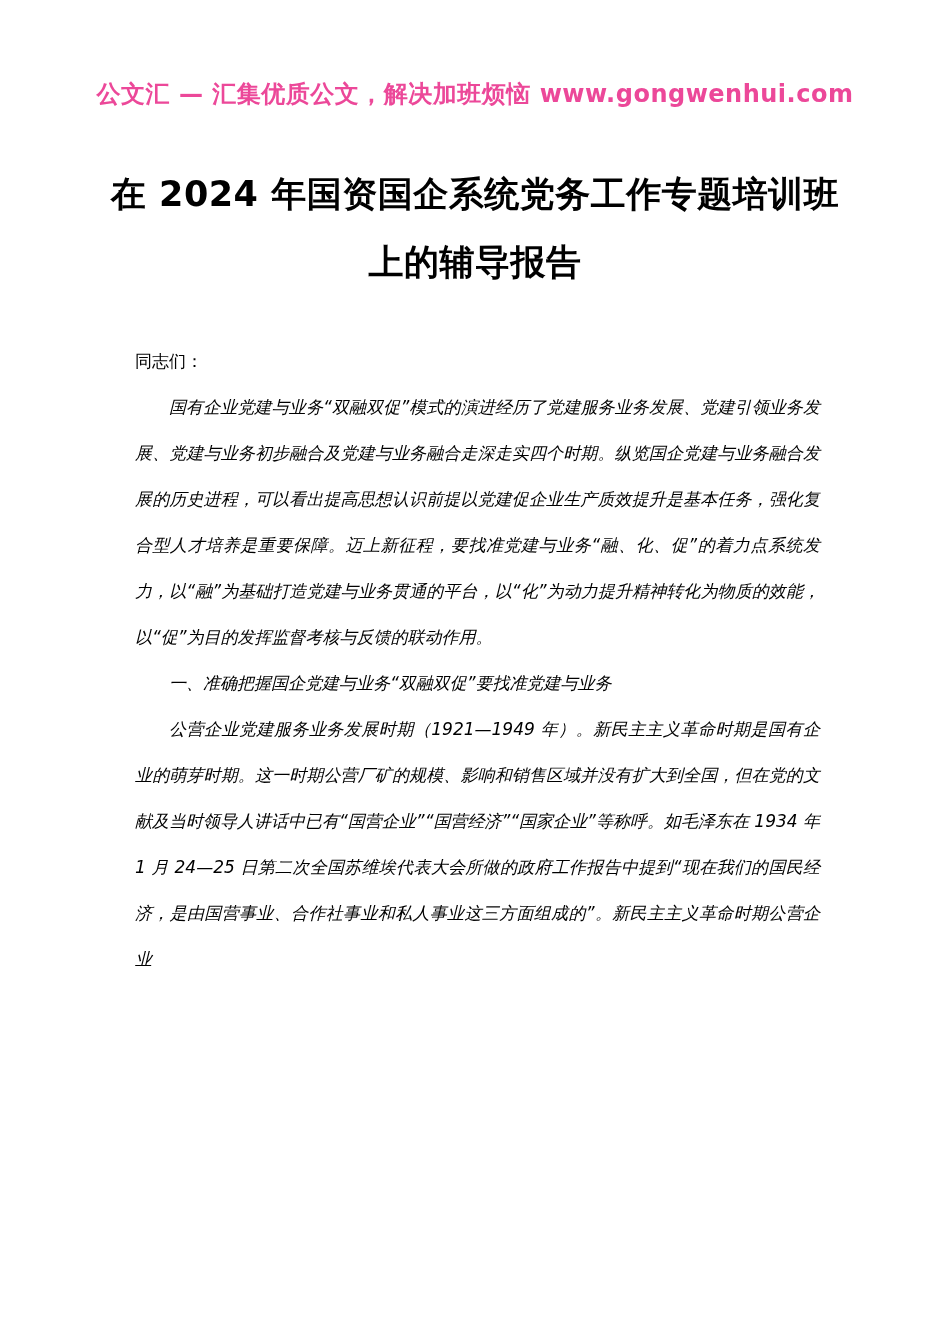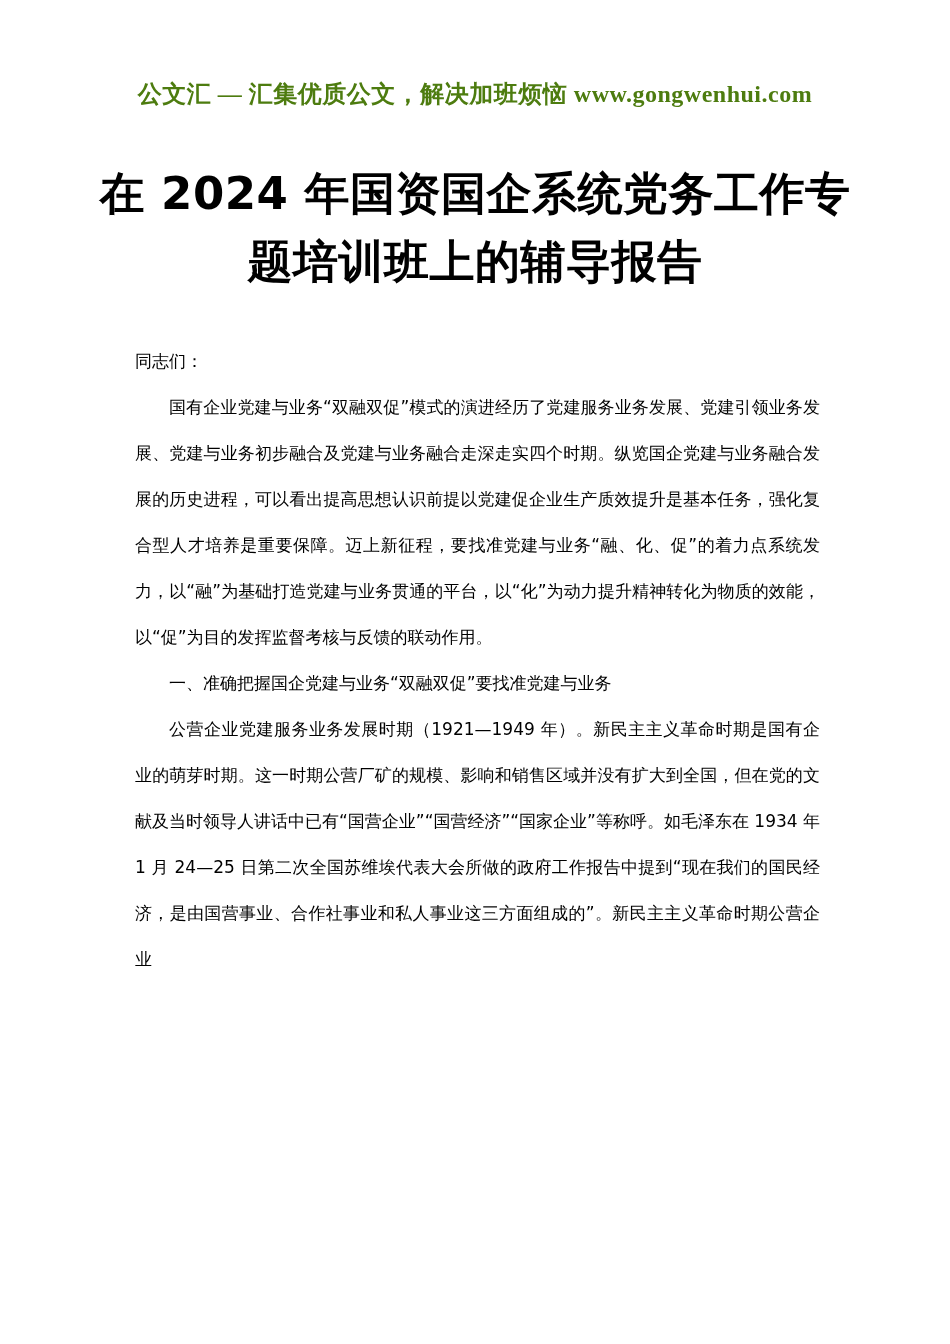--- a/index.html
+++ b/index.html
@@ -34,21 +34,21 @@
     letter-spacing: 0.5px;
     white-space: nowrap;
   }
   .doc-title {
     margin: 0;
     padding: 0 95px;
     padding-top: 160px;
     text-align: center;
     font-family: "DejaVu Sans", "Liberation Sans", sans-serif;
     font-weight: 700;
-    font-size: 45px;
+    font-size: 35px;
     line-height: 68px;
     letter-spacing: 0.5px;
   }
   .body-wrap {
     padding: 0 130px 0 135px;
     margin-top: 42px;
   }
   p.para {
     margin: 0;
     font-family: "DejaVu Sans", "Liberation Sans", sans-serif;
@@ -56,28 +56,29 @@
     line-height: 46px;
     text-align: justify;
     text-justify: inter-ideograph;
     letter-spacing: 0px;
   }
   p.salutation {
     text-indent: 0;
   }
   p.indent {
     text-indent: 2em;
+    font-style: italic;
   }
 </style>
 </head>
 <body>
 
 <div class="page">
 
-  <div class="watermark" style="color: #4d7c0f; font-family: Liberation Serif, serif;">公文汇 — 汇集优质公文，解决加班烦恼 www.gongwenhui.com</div>
+  <div class="watermark" style="color: #ec4899;">公文汇 — 汇集优质公文，解决加班烦恼 www.gongwenhui.com</div>
 
   <h1 class="doc-title">在 2024 年国资国企系统党务工作专题培训班上的辅导报告</h1>
 
   <div class="body-wrap">
     <p class="para salutation">同志们：</p>
     <p class="para indent">国有企业党建与业务“双融双促”模式的演进经历了党建服务业务发展、党建引领业务发展、党建与业务初步融合及党建与业务融合走深走实四个时期。纵览国企党建与业务融合发展的历史进程，可以看出提高思想认识前提以党建促企业生产质效提升是基本任务，强化复合型人才培养是重要保障。迈上新征程，要找准党建与业务“融、化、促”的着力点系统发力，以“融”为基础打造党建与业务贯通的平台，以“化”为动力提升精神转化为物质的效能，以“促”为目的发挥监督考核与反馈的联动作用。</p>
     <p class="para indent">一、准确把握国企党建与业务“双融双促”要找准党建与业务</p>
     <p class="para indent">公营企业党建服务业务发展时期（1921—1949 年）。新民主主义革命时期是国有企业的萌芽时期。这一时期公营厂矿的规模、影响和销售区域并没有扩大到全国，但在党的文献及当时领导人讲话中已有“国营企业”“国营经济”“国家企业”等称呼。如毛泽东在 1934 年 1 月 24—25 日第二次全国苏维埃代表大会所做的政府工作报告中提到“现在我们的国民经济，是由国营事业、合作社事业和私人事业这三方面组成的”。新民主主义革命时期公营企业</p>
   </div>
 

